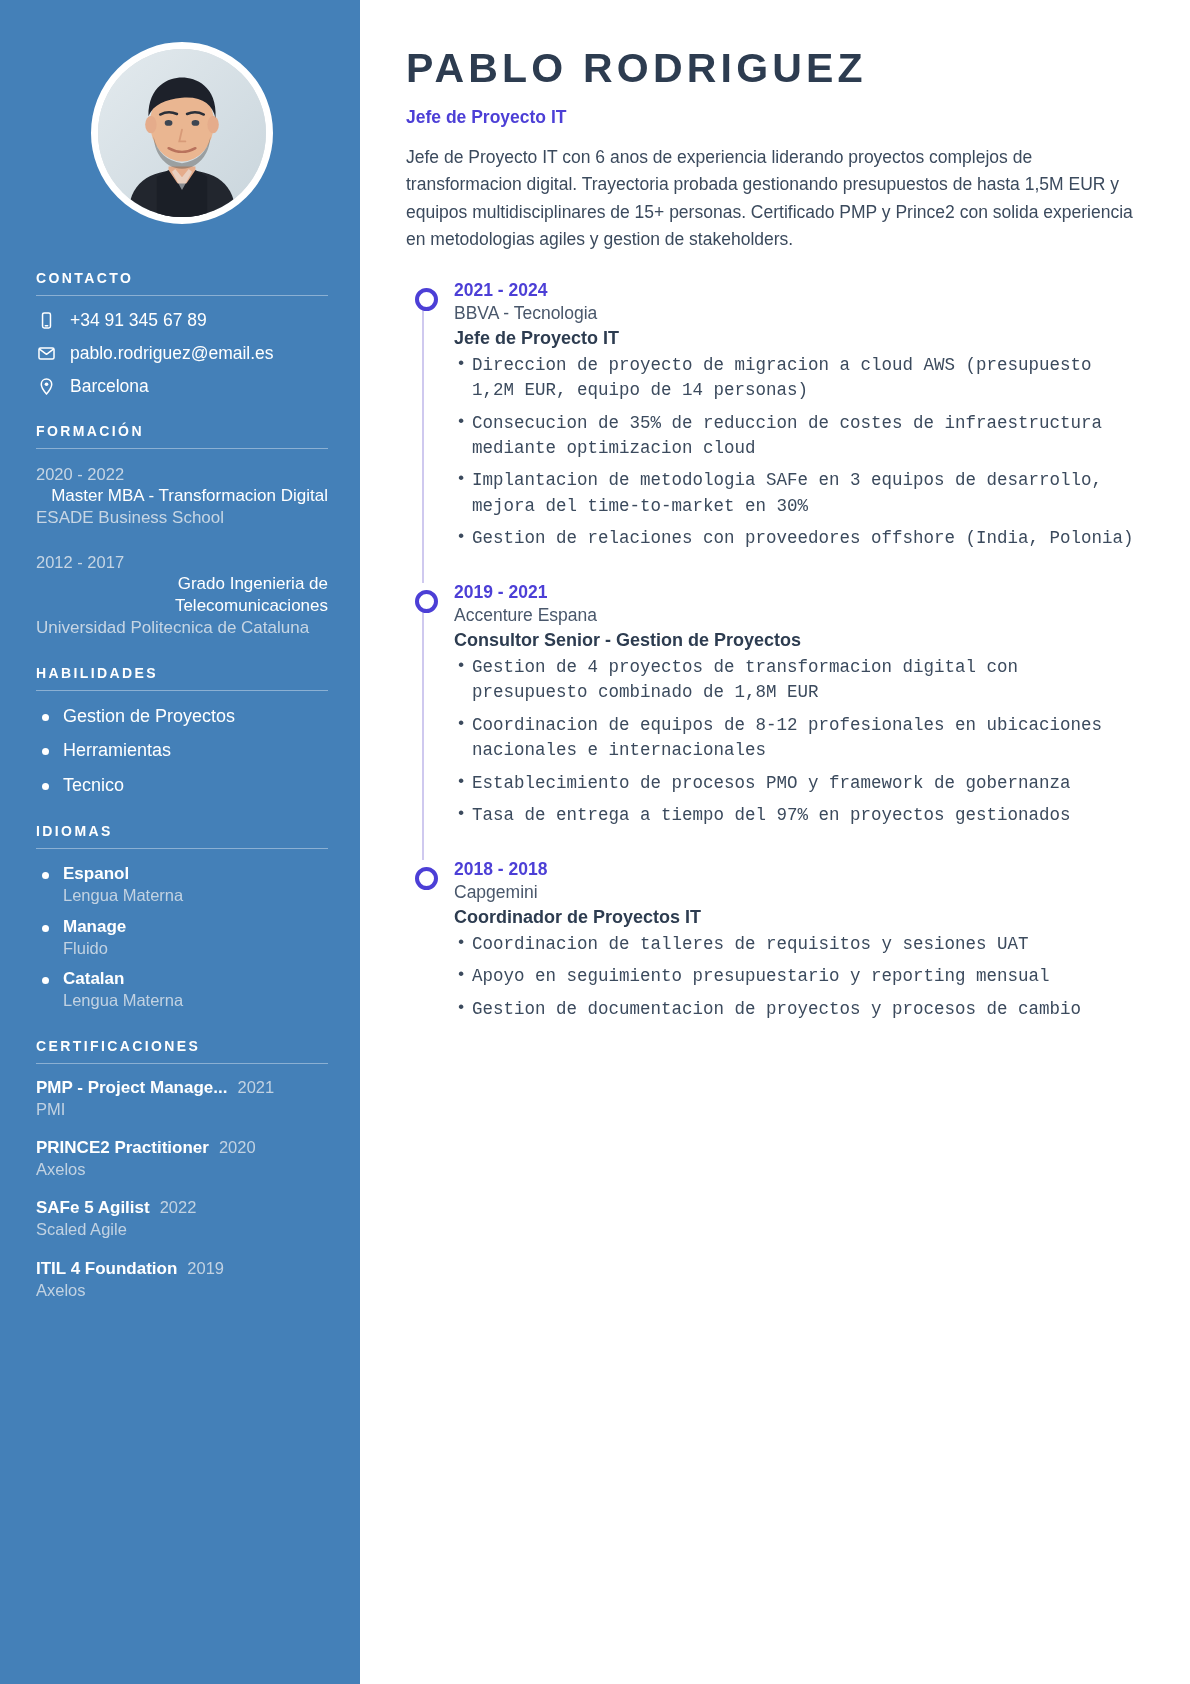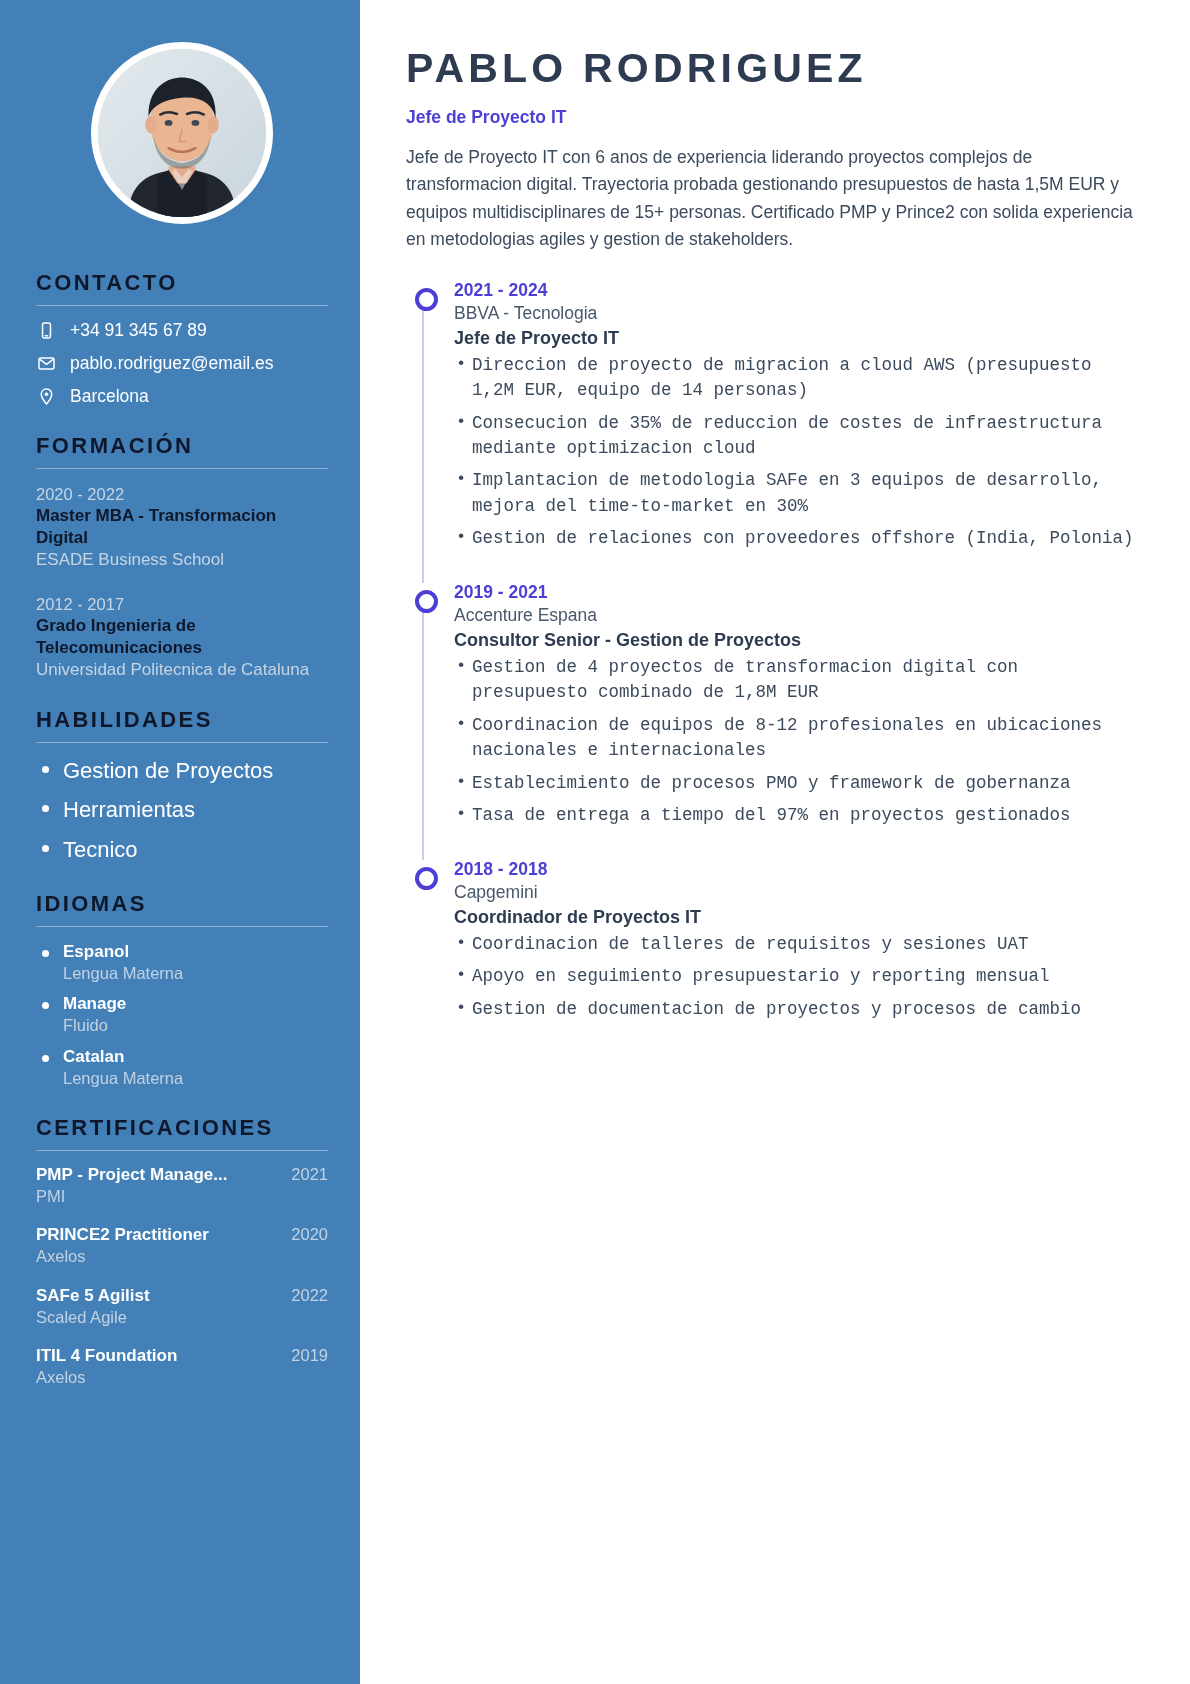--- a/index.html
+++ b/index.html
@@ -37,24 +37,24 @@
     height: 182px;
     border-radius: 50%;
     border: 7px solid #ffffff;
     overflow: hidden;
     position: relative;
     background: #d5dde2;
   }
   .avatar svg { display: block; width: 100%; height: 100%; }
 
   .side-h {
-    font-size: 22px;
+    font-size: 14px;
     font-weight: bold;
     letter-spacing: 2.4px;
-    color: #0f172a;
+    color: #ffffff;
     padding-bottom: 9px;
     margin-bottom: 14px;
     border-bottom: 1.5px solid rgba(255,255,255,0.38);
   }
   .side-sec { margin-bottom: 26px; }
 
   .contact-row {
     display: flex;
     align-items: center;
     gap: 13px;
@@ -65,27 +65,27 @@
   .contact-row .ic {
     width: 21px; height: 21px;
     flex: 0 0 21px;
     display: flex; align-items: center; justify-content: center;
   }
   .contact-row .ic svg { width: 19px; height: 19px; display: block; }
 
   .edu-item { margin-bottom: 22px; }
   .edu-item:last-child { margin-bottom: 0; }
   .edu-date { font-size: 16.5px; color: #c6d5e4; line-height: 1.35; }
-  .edu-deg { font-size: 17px; font-weight: bold; color: #0f172a; line-height: 1.28; }
+  .edu-deg { font-size: 17px; font-weight: normal; color: #ffffff; line-height: 1.28; text-align: right; }
   .edu-school { font-size: 17px; color: #c6d5e4; line-height: 1.3; }
 
   ul.skills { list-style: none; margin-top: 2px; }
   ul.skills li {
     position: relative;
-    font-size: 22px;
+    font-size: 18px;
     color: #ffffff;
     padding-left: 27px;
     margin-bottom: 11px;
     line-height: 1.3;
   }
   ul.skills li::before {
     content: "";
     position: absolute;
     left: 6px; top: 9px;
     width: 7px; height: 7px;
@@ -106,21 +106,21 @@
     border-radius: 50%;
     background: #ffffff;
   }
   .lang-name { font-size: 17px; font-weight: bold; color: #ffffff; line-height: 1.3; }
   .lang-level { font-size: 16.5px; color: #c2d2e2; line-height: 1.3; }
 
   .cert-item { margin-bottom: 18px; }
   .cert-top {
     display: flex;
     align-items: baseline;
-    justify-content: space-between;
+    justify-content: flex-start;
     gap: 10px;
   }
   .cert-name {
     font-size: 17px; font-weight: bold; color: #ffffff;
     white-space: nowrap; overflow: hidden; text-overflow: ellipsis;
     max-width: 232px;
   }
   .cert-year { font-size: 16.5px; color: #c2d2e2; flex: 0 0 auto; }
   .cert-org { font-size: 16.5px; color: #c2d2e2; line-height: 1.35; }
 

